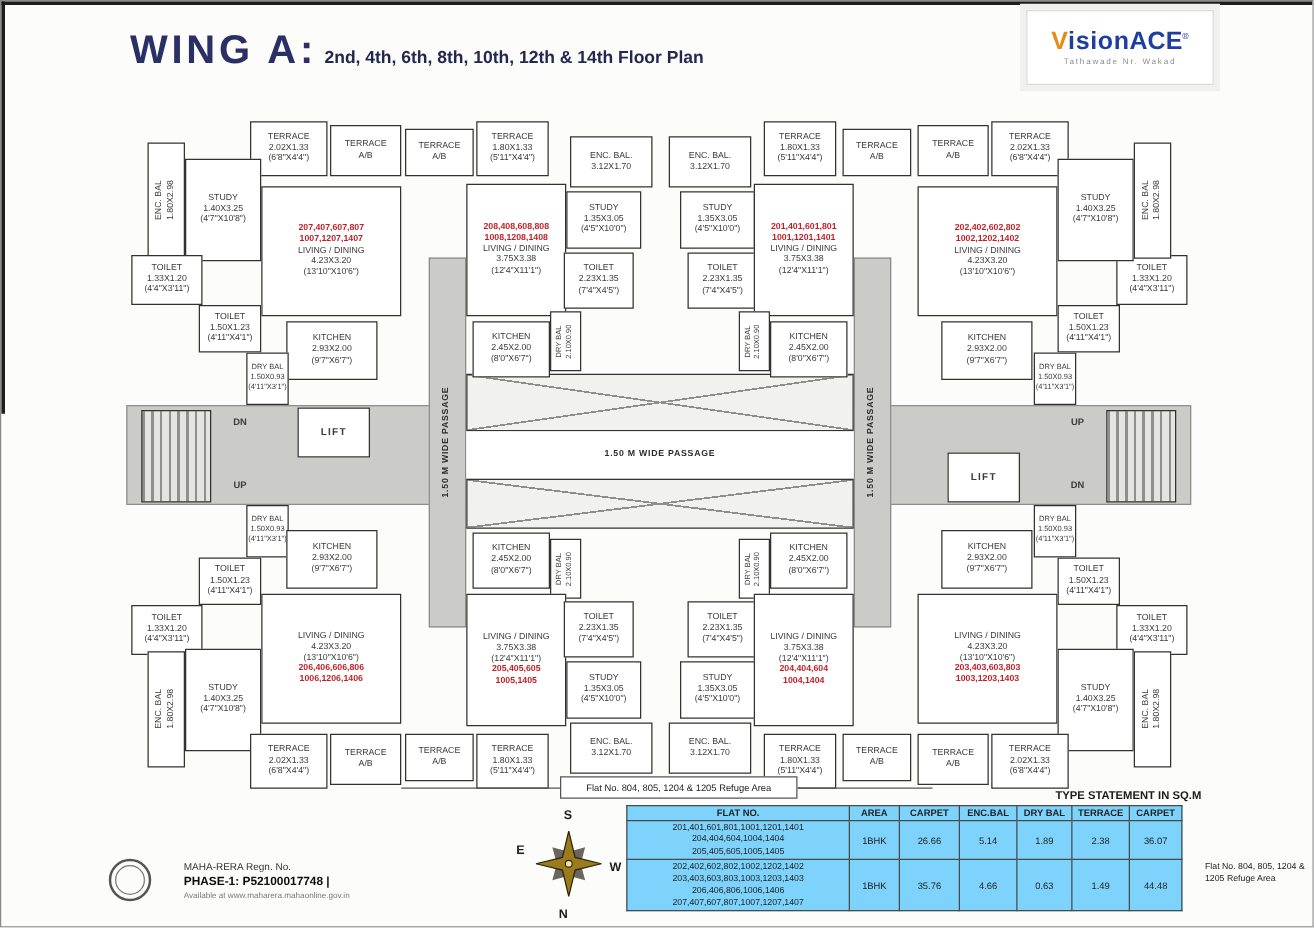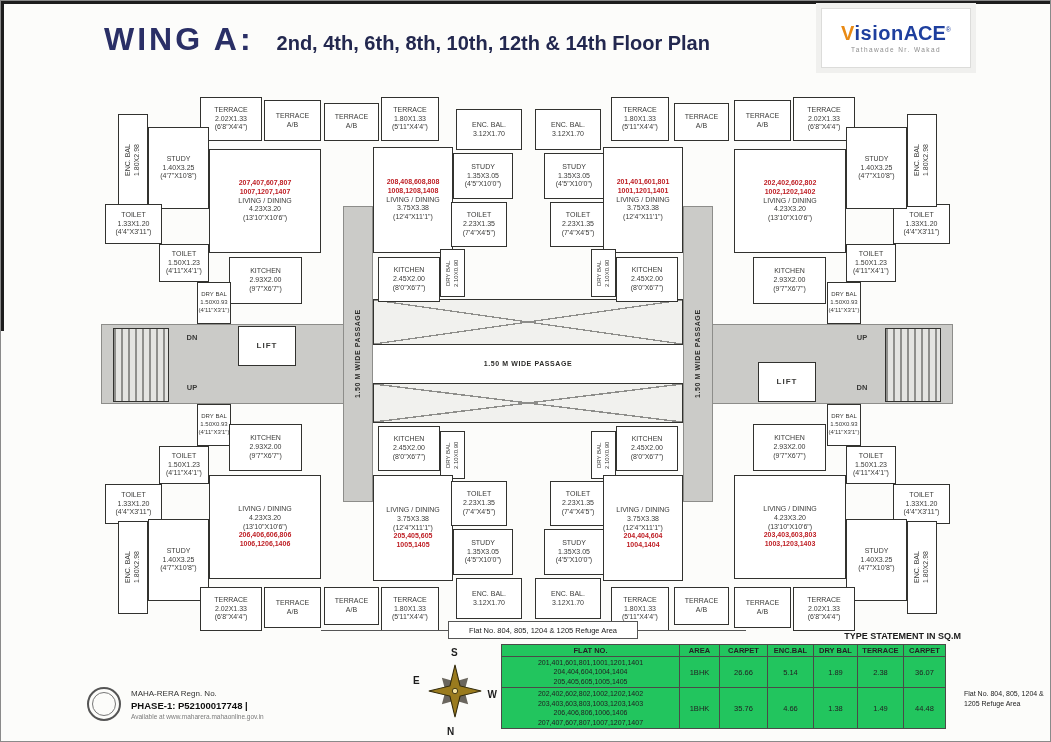--- a/index.html
+++ b/index.html
@@ -3,23 +3,23 @@
 <meta charset="utf-8">
 <style>
   *{margin:0;padding:0;box-sizing:border-box;}
   html,body{background:#e8e8e8;}
   .page{position:relative;width:1051px;height:742px;background:#fcfcfa;border:1px solid #8a8a8a;
         overflow:hidden;font-family:"Liberation Sans","DejaVu Sans",sans-serif;color:#222;}
   .page .edge-top{position:absolute;left:0;top:0;width:100%;height:3px;background:#1d1d1d;}
   .page .edge-left{position:absolute;left:0;top:0;width:3px;height:330px;background:#1d1d1d;}
 
   
-  .header{position:absolute;left:103px;top:20px;display:flex;align-items:baseline;gap:23px;z-index:5;}
+  .header{position:absolute;left:103px;top:20px;display:flex;align-items:baseline;gap:6px;z-index:5;}
   .wing{font-size:32px;font-weight:bold;letter-spacing:3px;color:#2a2f66;}
-  .floors{font-size:20px;font-weight:bold;color:#23284f;}
+  .floors{font-size:14px;font-weight:bold;color:#23284f;}
 
   
   .logo-card{position:absolute;left:820px;top:7px;width:150px;height:60px;background:#ffffff;
              border:1px solid #dcdcda;box-shadow:0 0 0 5px #f0f0ee;display:flex;flex-direction:column;
              align-items:center;justify-content:center;z-index:5;}
   .logo-line{font-size:20px;color:#1e3f9e;line-height:1;}
   .brand1{display:inline-block;font-weight:600;letter-spacing:0.5px;}
   .brand1::first-letter{color:#e98a15;}
   .brand2{font-weight:800;}
   .logo-reg{font-size:7px;vertical-align:super;color:#1e3f9e;}
@@ -47,39 +47,39 @@
 
   
   .dimline{position:absolute;top:629px;border-top:1px solid #555;z-index:3;}
   .dimline.l{left:320px;width:127px;}
   .dimline.r{left:637px;width:108px;}
   .refuge-plan{position:absolute;left:447px;top:620px;width:190px;height:18px;border:1px solid #555;
                background:#fff;font-size:7.5px;display:flex;align-items:center;justify-content:center;z-index:4;color:#222;}
 
   
   .area-title{position:absolute;left:790px;top:630px;width:170px;text-align:right;font-size:9px;font-weight:bold;color:#1b1b1b;z-index:5;}
-  .area-table{position:absolute;left:500px;top:643px;border-collapse:collapse;font-size:7.5px;background:#22c55e;z-index:5;}
+  .area-table{position:absolute;left:500px;top:643px;border-collapse:collapse;font-size:7.5px;background:#7dd3fc;z-index:5;}
   .area-table th,.area-table td{border:1px solid #4a4a48;padding:1px 3px;text-align:center;color:#222;vertical-align:middle;}
   .area-table th{font-weight:bold;}
   .area-table th:nth-child(1){width:178px;}
   .area-table th:nth-child(2){width:40px;}
   .area-table th:nth-child(3){width:48px;}
   .area-table th:nth-child(4){width:46px;}
   .area-table th:nth-child(5){width:44px;}
   .area-table th:nth-child(6){width:46px;}
   .area-table th:nth-child(7){width:42px;}
   .area-table td.flats div{font-size:7px;line-height:1.35;}
 
   .refuge-side{position:absolute;left:963px;top:688px;width:80px;font-size:7px;color:#222;line-height:1.4;z-index:5;}
 
   
   .stamp{position:absolute;left:86px;top:686px;width:34px;height:34px;border:2.5px solid #555;border-radius:50%;
          display:flex;align-items:center;justify-content:center;z-index:5;}
   .stamp::after{content:"";width:22px;height:22px;border:1px solid #777;border-radius:50%;}
-  .rera{position:absolute;left:130px;top:688px;line-height:1.35;z-index:5;}
+  .rera{position:absolute;left:146px;top:688px;line-height:1.35;z-index:5;}
   .rera .l1{font-size:8px;color:#333;}
   .rera .l2{font-size:9.5px;font-weight:bold;color:#0e0e0e;}
   .rera .l3{font-size:6.5px;color:#7a7a7a;}
 
   
   .compass{position:absolute;left:408px;top:646px;width:92px;height:90px;z-index:5;}
   .compass svg{position:absolute;left:19px;top:17px;}
   .compass span{position:absolute;font-size:10px;font-weight:bold;color:#1c1c1c;}
   .c-s{left:42px;top:0;}
   .c-e{left:4px;top:28px;}
@@ -510,21 +510,21 @@
         <tr>
           <td class="flats">
             <div>202,402,602,802,1002,1202,1402</div>
             <div>203,403,603,803,1003,1203,1403</div>
             <div>206,406,806,1006,1406</div>
             <div>207,407,607,807,1007,1207,1407</div>
           </td>
           <td>1BHK</td>
           <td>35.76</td>
           <td>4.66</td>
-          <td>1.38</td>
+          <td>0.63</td>
           <td>1.49</td>
           <td>44.48</td>
         </tr>
       </tbody>
   </table>
 
   <div class="refuge-side">Flat No. 804, 805, 1204 &amp; 1205 Refuge Area</div>
 
   <div class="stamp"></div>
   <div class="rera">

